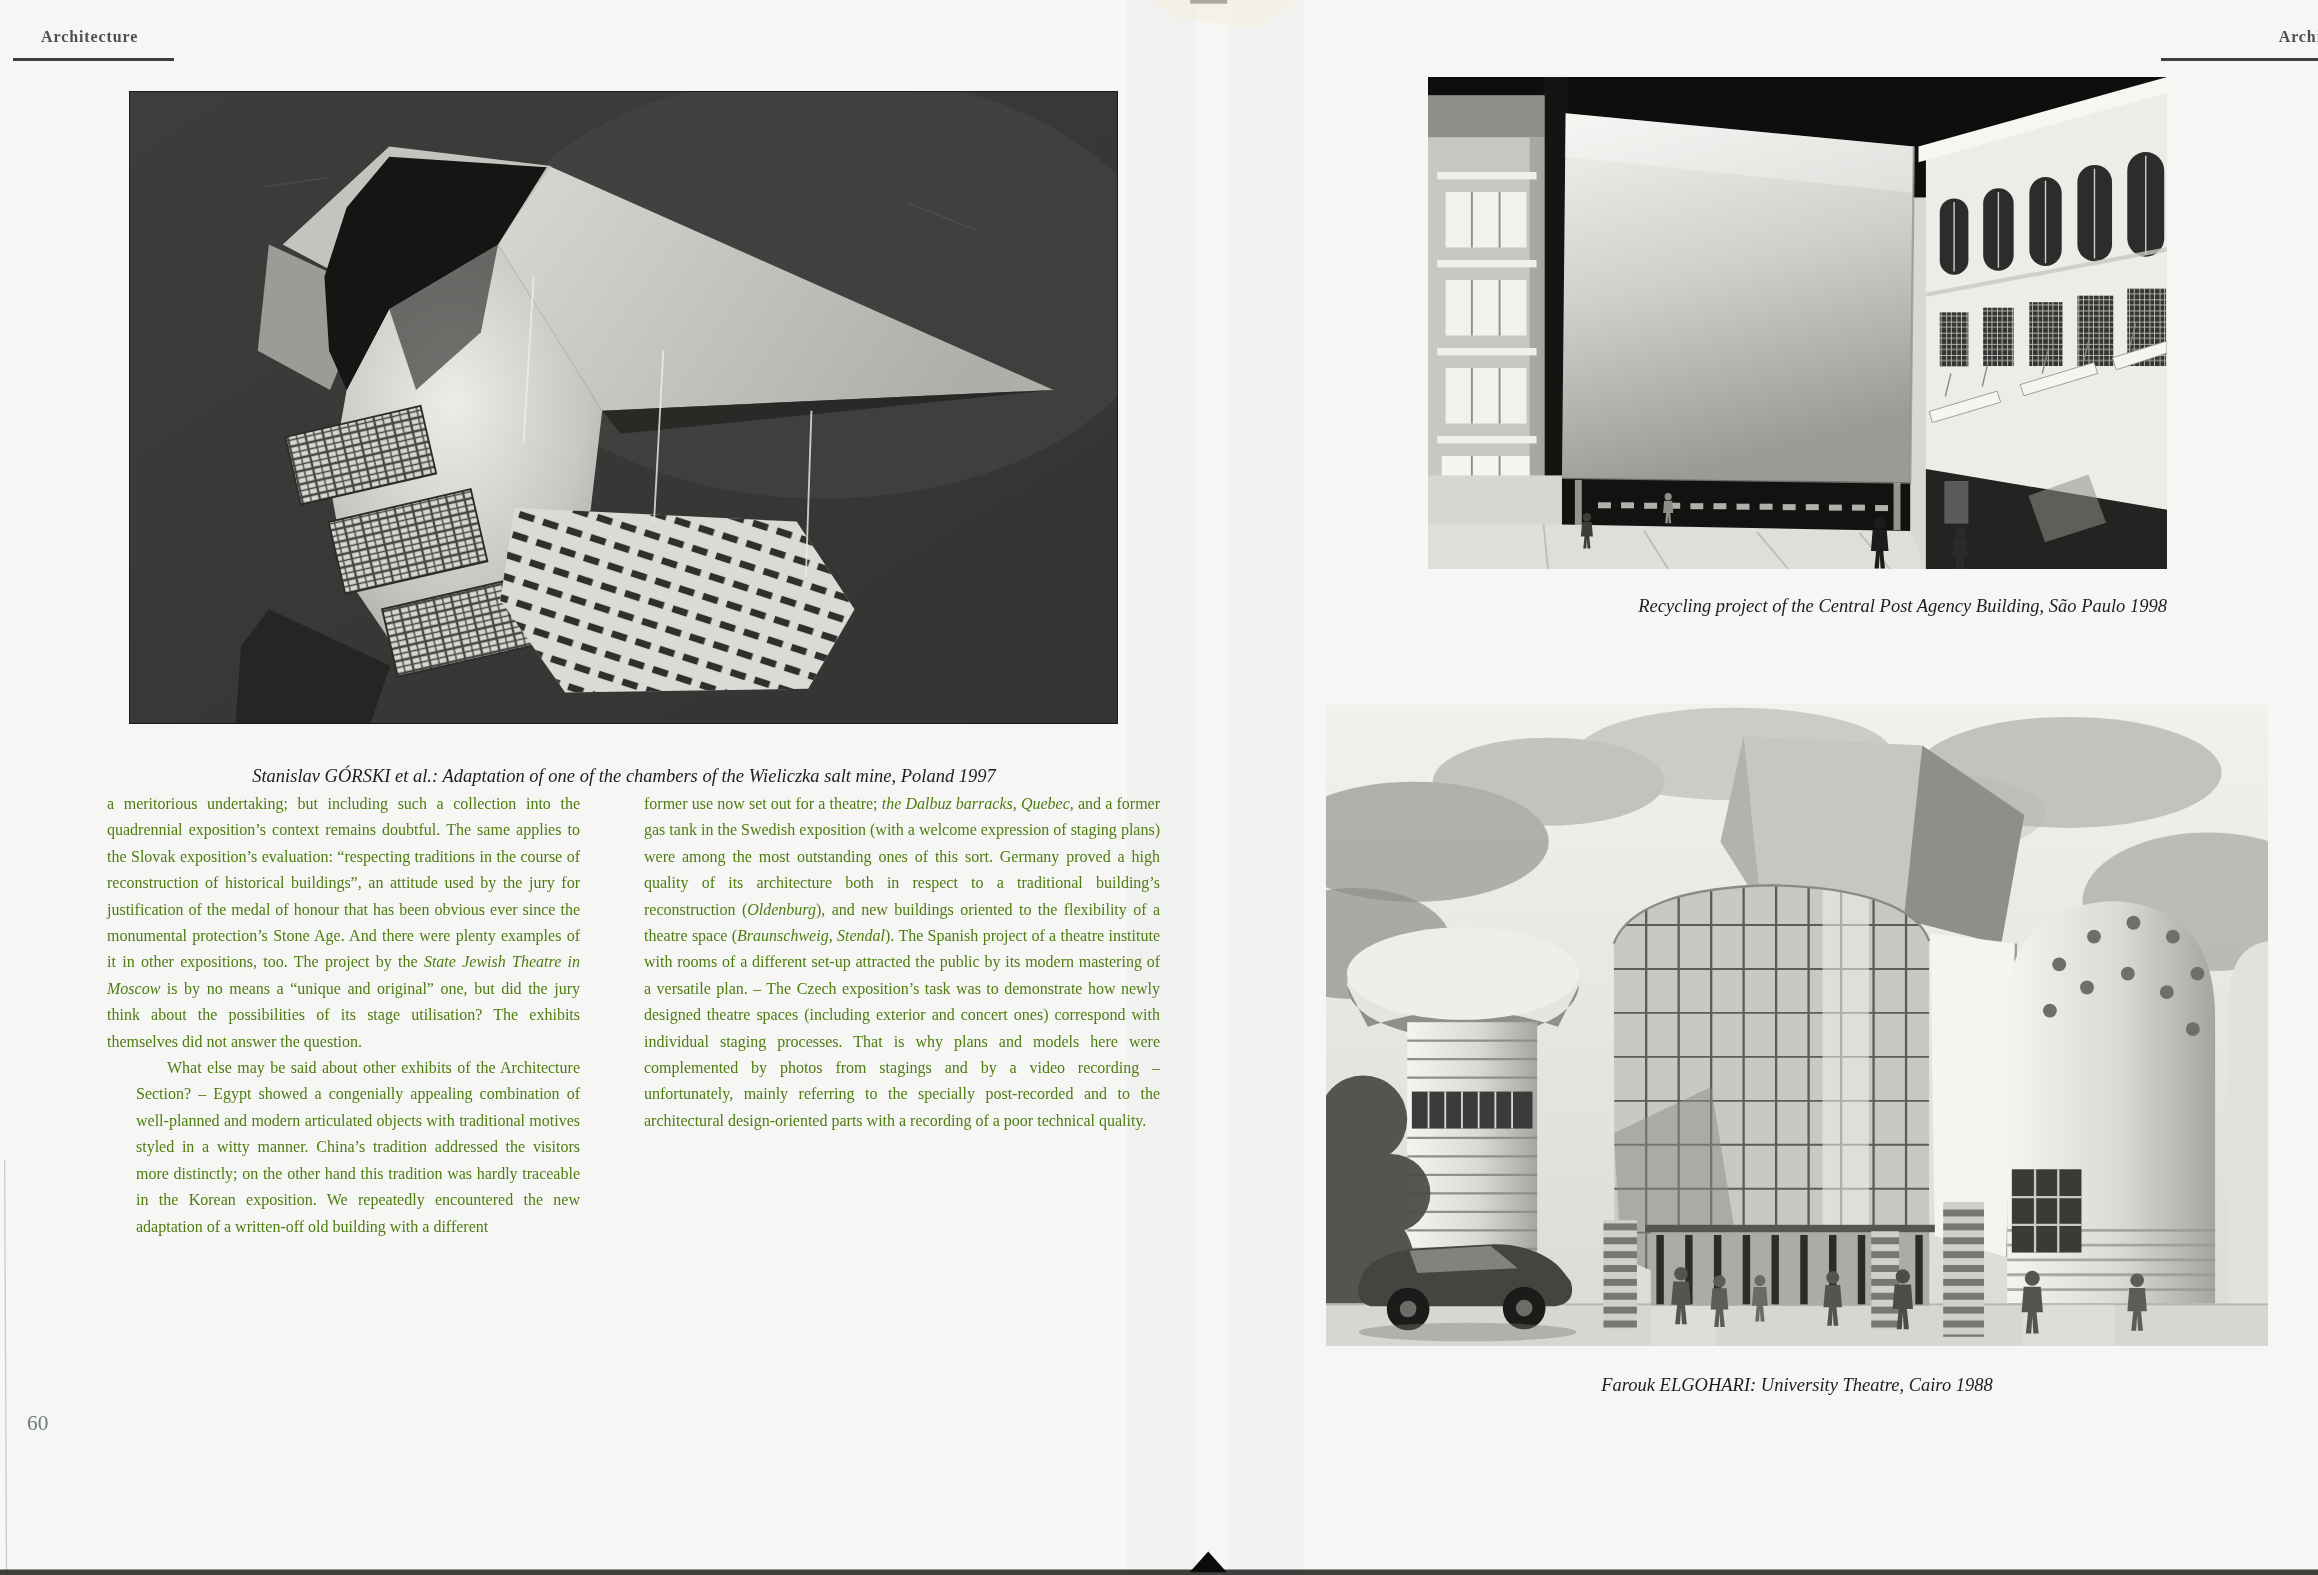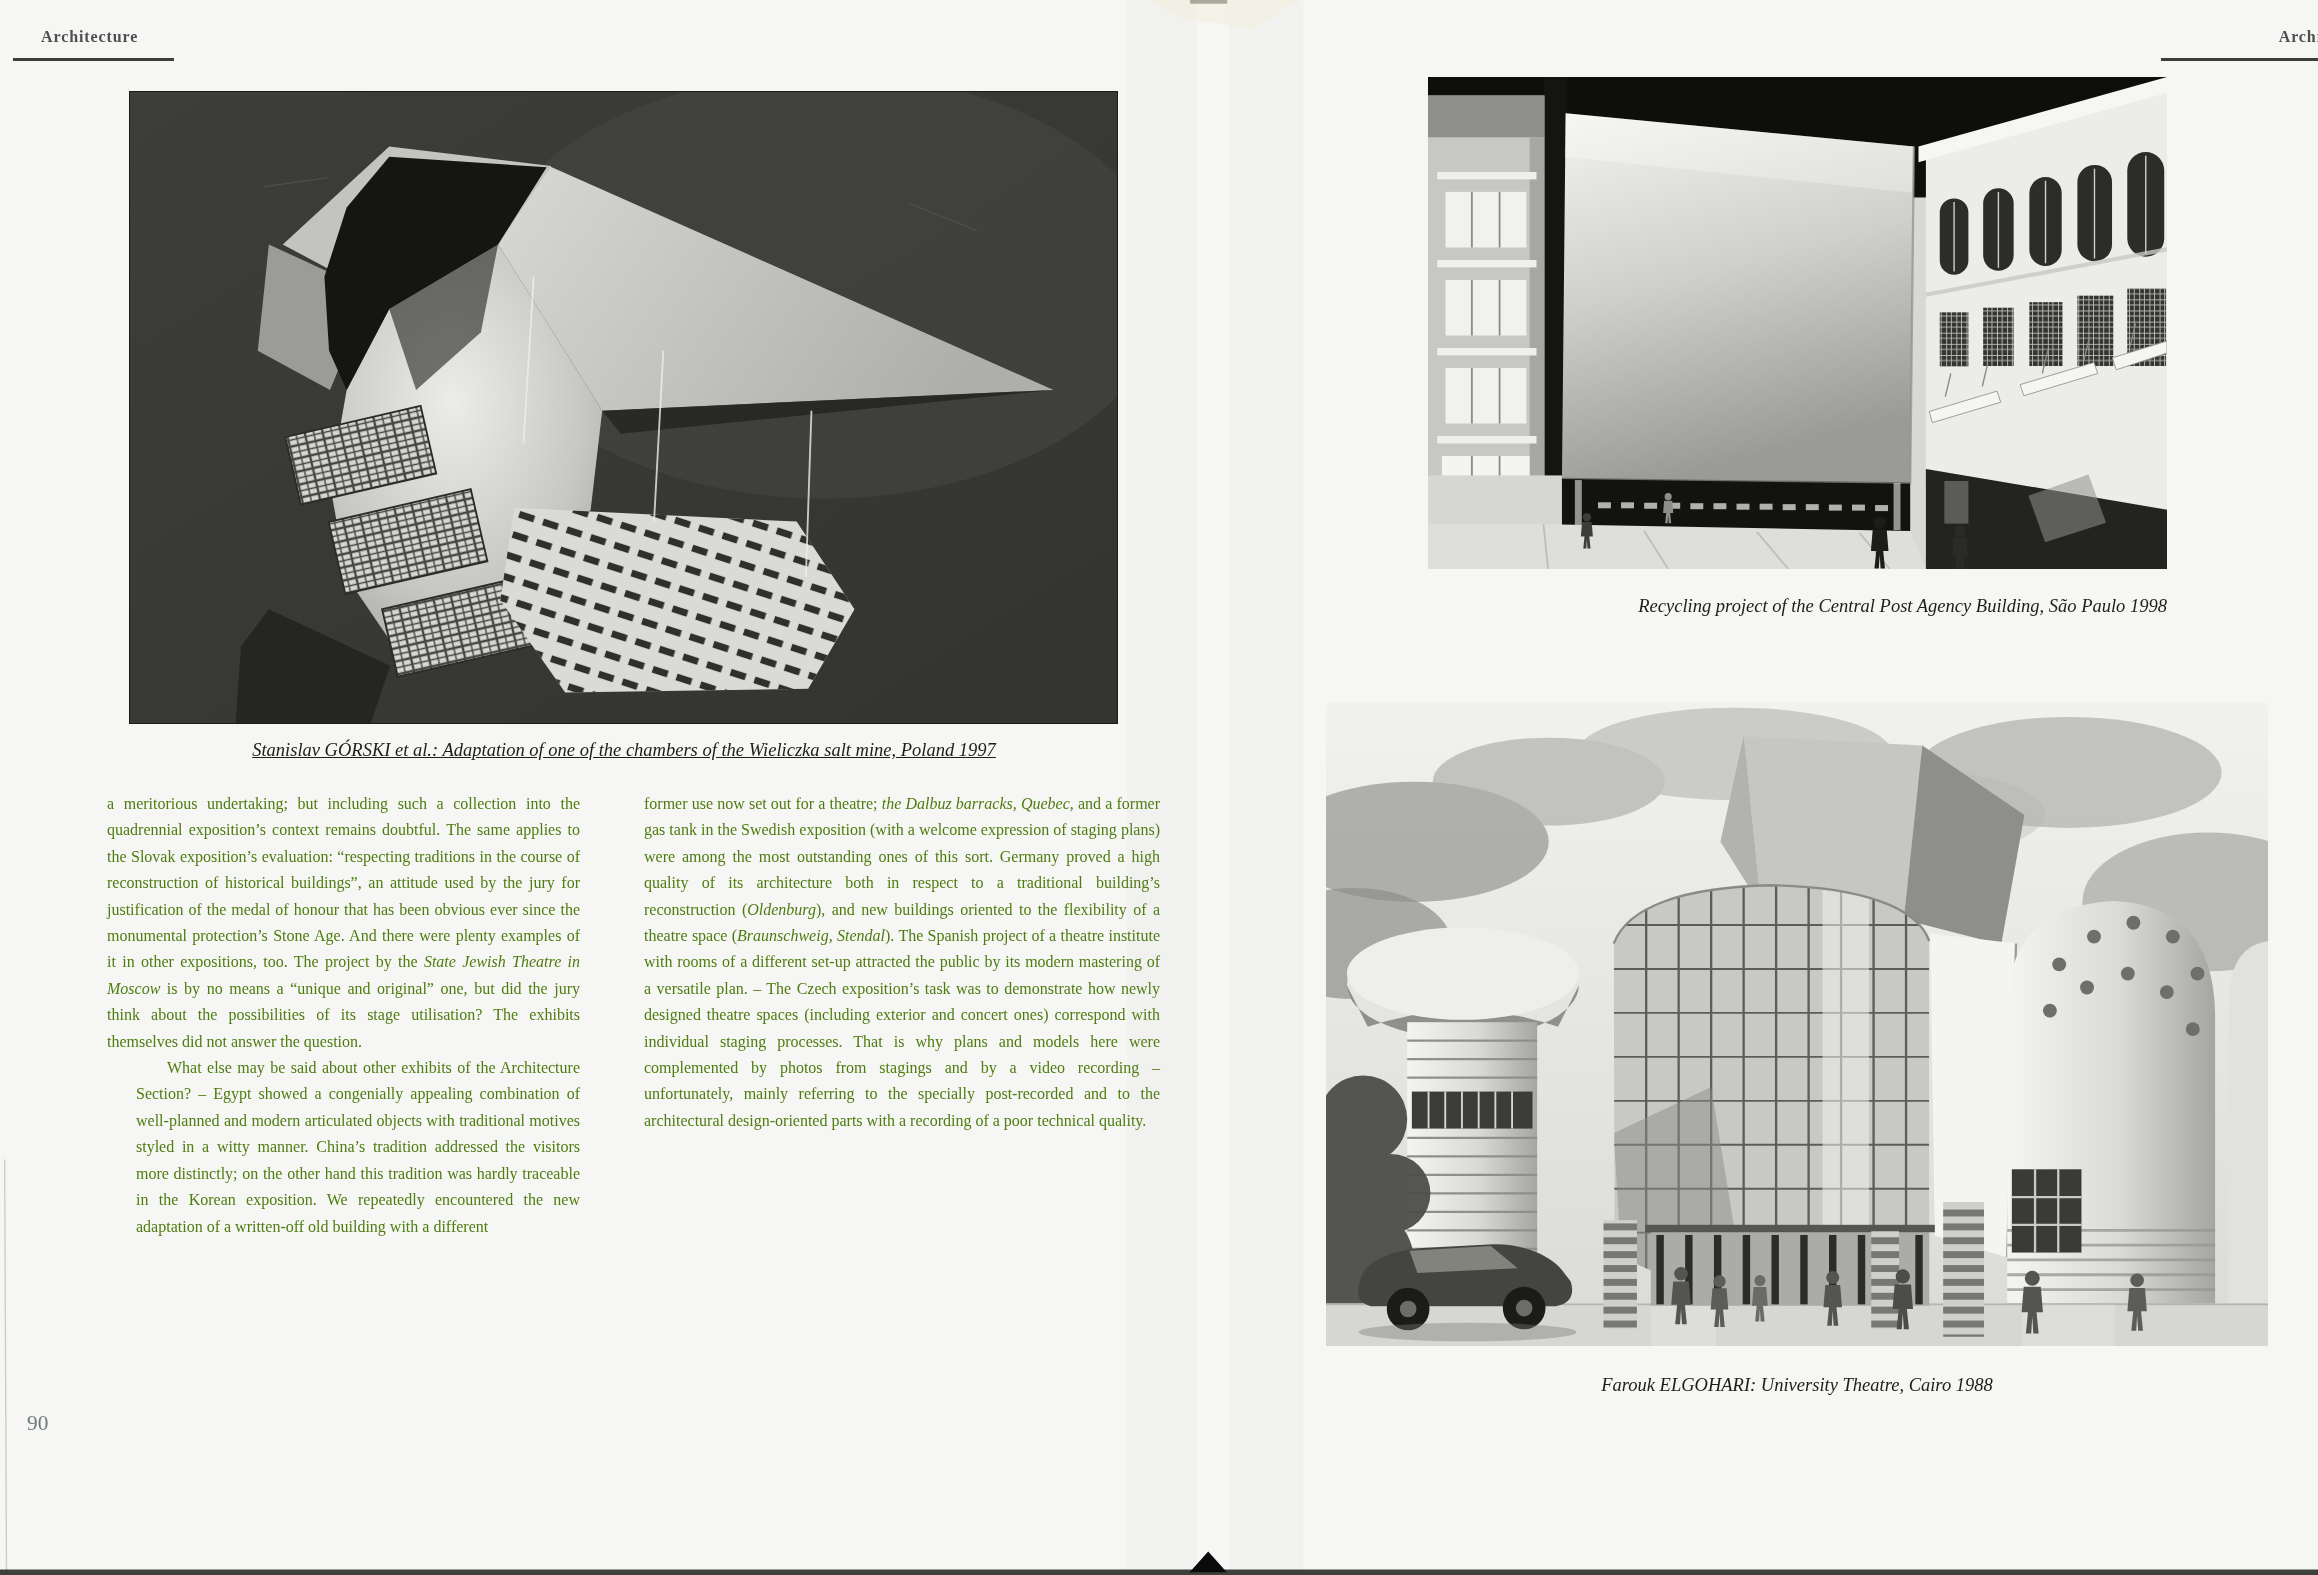--- a/index.html
+++ b/index.html
@@ -16,21 +16,21 @@
   .head-left{left:41px;}
   .head-right{right:52px;}
   figure{margin:0;padding:0;}
   .photo{position:absolute;overflow:hidden;background:#777;}
   .photo svg{display:block;width:100%;height:100%;}
   .photo-mine{left:129px;top:91px;width:989px;height:633px;border:1.9px solid #1b1b19;box-sizing:border-box;}
   .photo-post{left:1428px;top:77px;width:739px;height:492px;}
   .photo-cairo{left:1326px;top:703px;width:942px;height:643px;}
   .caption{position:absolute;text-align:center;font-style:italic;font-size:18.5px;
     color:#1d1d1b;line-height:1.2;}
-  .caption-mine{left:130px;top:739px;width:988px;text-decoration:underline;}
+  .caption-mine{left:130px;top:765px;width:988px;}
   .caption-post{left:1428px;top:595px;width:739px;text-align:right;}
   .caption-cairo{left:1326px;top:1374px;width:942px;}
   .col{position:absolute;top:791px;}
   .col-1{left:107px;width:473px;}
   .col-2{left:644px;width:516px;}
   .col p{margin:0;text-align:justify;font-size:16px;line-height:26.4px;color:#4d7c0f;}
   .col p.indent{text-indent:31px;margin-left:29px;}
   .pagenum{position:absolute;font-size:21.3px;color:#6e797c;line-height:1;}
   .pagenum-left{left:27px;top:1413px;}
   .artifacts{position:absolute;left:0;top:0;width:2428px;height:1576px;pointer-events:none;}
@@ -94,21 +94,21 @@
 
     <div class="col col-1">
       <p class="para"><span>a meritorious undertaking; but including such a collection into the quadrennial exposition’s context remains doubtful. The same applies to the Slovak exposition’s evaluation: “respecting traditions in the course of reconstruction of historical buildings”, an attitude used by the jury for justification of the medal of honour that has been obvious ever since the monumental protection’s Stone Age. And there were plenty examples of it in other expositions, too. The project by the </span><i>State Jewish Theatre in Moscow</i><span> is by no means a “unique and original” one, but did the jury think about the possibilities of its stage utilisation? The exhibits themselves did not answer the question.</span></p>
       <p class="para indent">What else may be said about other exhibits of the Architecture Section? – Egypt showed a congenially appealing combination of well-planned and modern articulated objects with traditional motives styled in a witty manner. China’s tradition addressed the visitors more distinctly; on the other hand this tradition was hardly traceable in the Korean exposition. We repeatedly encountered the new adaptation of a written-off old building with a different</p>
     </div>
 
     <div class="col col-2">
       <p class="para"><span>former use now set out for a theatre; </span><i>the Dalbuz barracks, Quebec</i><span>, and a former gas tank in the Swedish exposition (with a welcome expression of staging plans) were among the most outstanding ones of this sort. Germany proved a high quality of its architecture both in respect to a traditional building’s reconstruction (</span><i>Oldenburg</i><span>), and new buildings oriented to the flexibility of a theatre space (</span><i>Braunschweig, Stendal</i><span>). The Spanish project of a theatre institute with rooms of a different set-up attracted the public by its modern mastering of a versatile plan. – The Czech exposition’s task was to demonstrate how newly designed theatre spaces (including exterior and concert ones) correspond with individual staging processes. That is why plans and models here were complemented by photos from stagings and by a video recording – unfortunately, mainly referring to the specially post-recorded and to the architectural design-oriented parts with a recording of a poor technical quality.</span></p>
     </div>
 
-    <div class="pagenum pagenum-left">90</div>
+    <div class="pagenum pagenum-left">60</div>
   </div>
 
   <div>
     <div class="running-head head-right">Architecture</div>
     <div class="head-rule rule-right"></div>
 
     <figure class="photo photo-post">
       <svg viewBox="0 0 1600 1062" preserveAspectRatio="none">
         <defs>
           <linearGradient id="s2cube" x1="0" y1="0" x2="0.25" y2="1">

